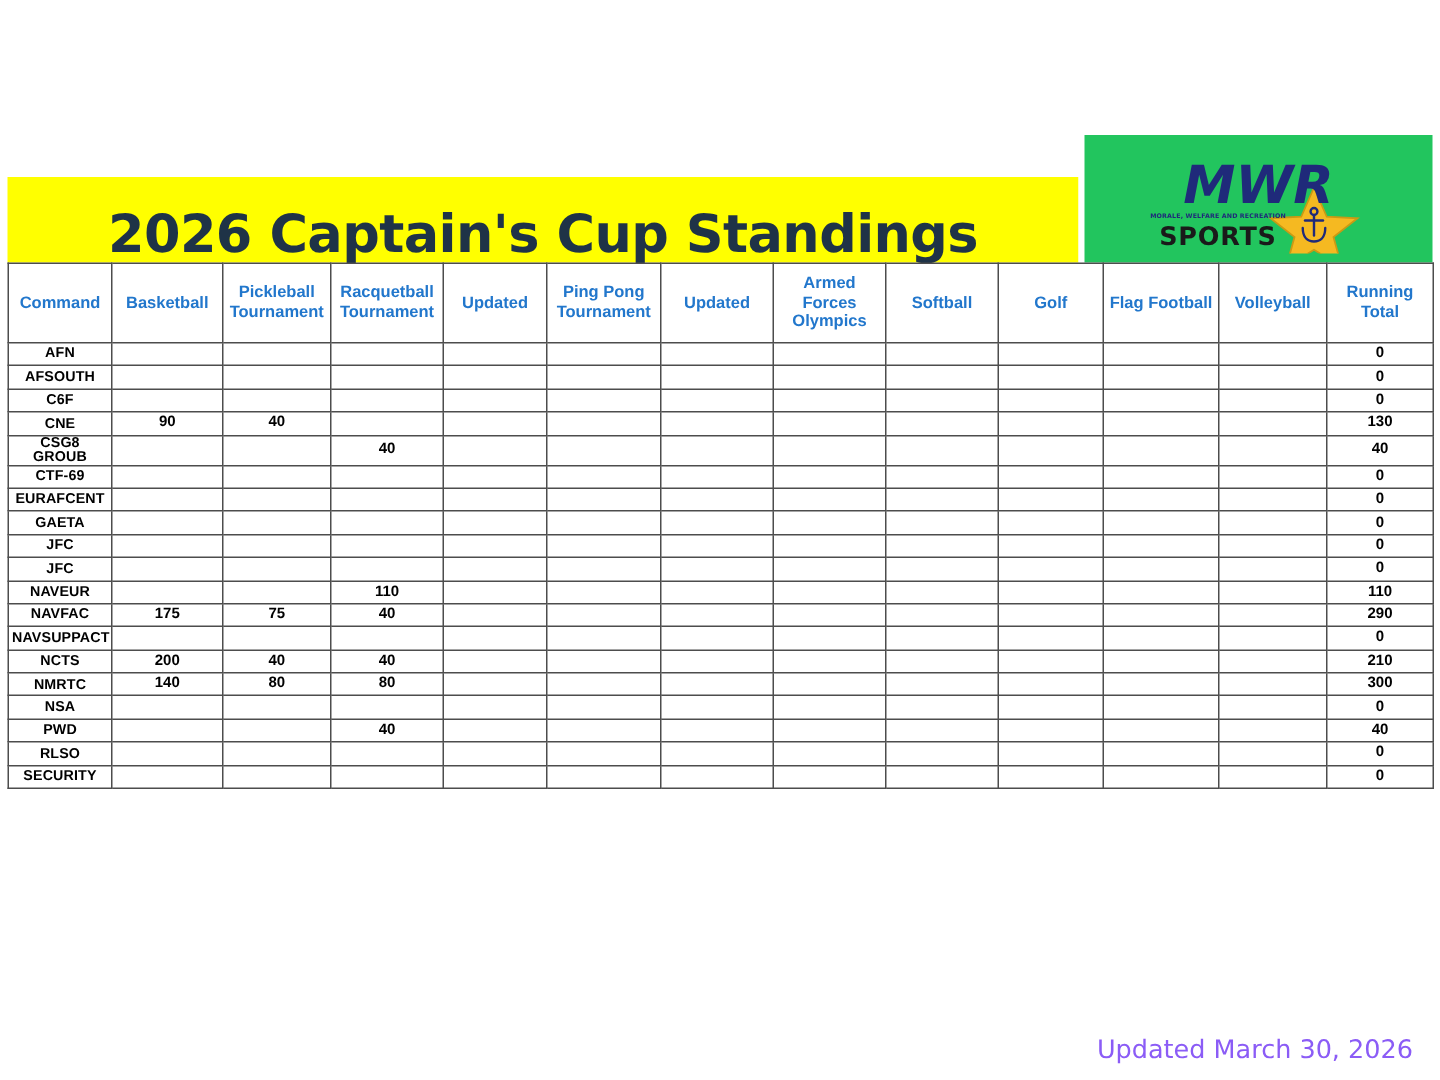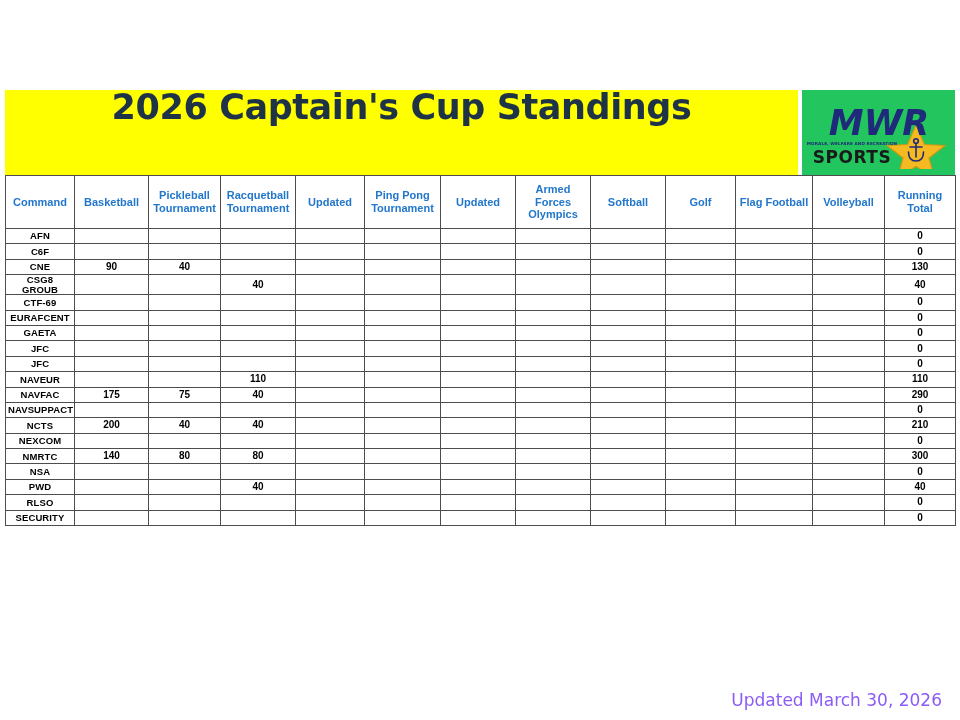--- a/index.html
+++ b/index.html
@@ -28,26 +28,27 @@
   .banner {
     position: absolute;
     left: 5px;
     top: 90px;
     width: 950px;
     height: 85px;
     display: flex;
     align-items: stretch;
   }
   .banner-title-cell {
-    width: 793px;
+    width: 714px;
     background: #ffff00;
     display: flex;
-    align-items: flex-start;
+    align-items: flex-end;
     justify-content: center;
     box-sizing: border-box;
+    margin-top: 28px;
   }
   .banner-gap {
     width: 4px;
     background: #ffffff;
   }
   .banner-logo-cell {
     flex: 1;
     background: #22c55e;
     display: flex;
     align-items: center;
@@ -219,20 +220,35 @@
           <td></td>
           <td></td>
           <td></td>
           <td></td>
           <td></td>
           <td></td>
           <td></td>
           <td>0</td>
         </tr>
         <tr>
+          <td class="cmd">AFSOUTH</td>
+          <td></td>
+          <td></td>
+          <td></td>
+          <td></td>
+          <td></td>
+          <td></td>
+          <td></td>
+          <td></td>
+          <td></td>
+          <td></td>
+          <td></td>
+          <td>0</td>
+        </tr>
+        <tr>
           <td class="cmd">C6F</td>
           <td></td>
           <td></td>
           <td></td>
           <td></td>
           <td></td>
           <td></td>
           <td></td>
           <td></td>
           <td></td>
@@ -397,35 +413,20 @@
           <td>40</td>
           <td></td>
           <td></td>
           <td></td>
           <td></td>
           <td></td>
           <td></td>
           <td></td>
           <td></td>
           <td>210</td>
-        </tr>
-        <tr>
-          <td class="cmd">NEXCOM</td>
-          <td></td>
-          <td></td>
-          <td></td>
-          <td></td>
-          <td></td>
-          <td></td>
-          <td></td>
-          <td></td>
-          <td></td>
-          <td></td>
-          <td></td>
-          <td>0</td>
         </tr>
         <tr>
           <td class="cmd">NMRTC</td>
           <td>140</td>
           <td>80</td>
           <td>80</td>
           <td></td>
           <td></td>
           <td></td>
           <td></td>

